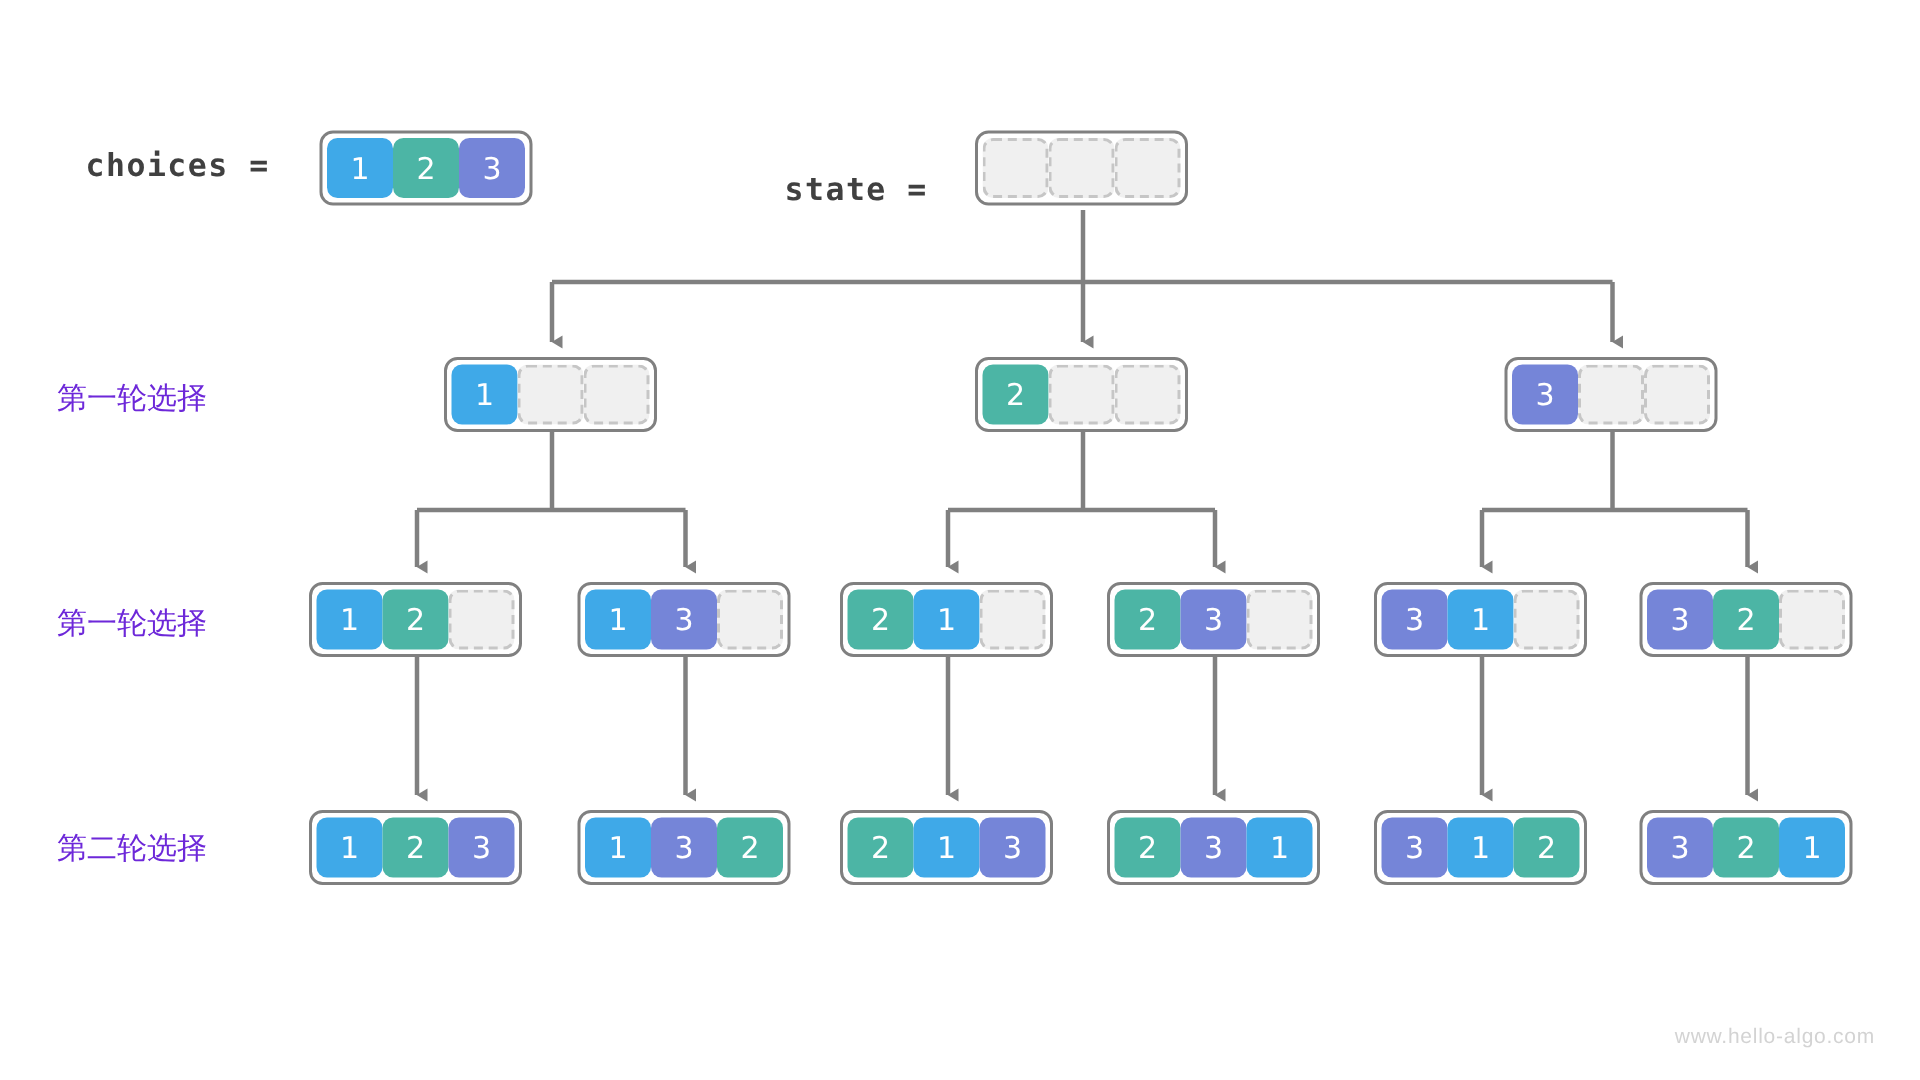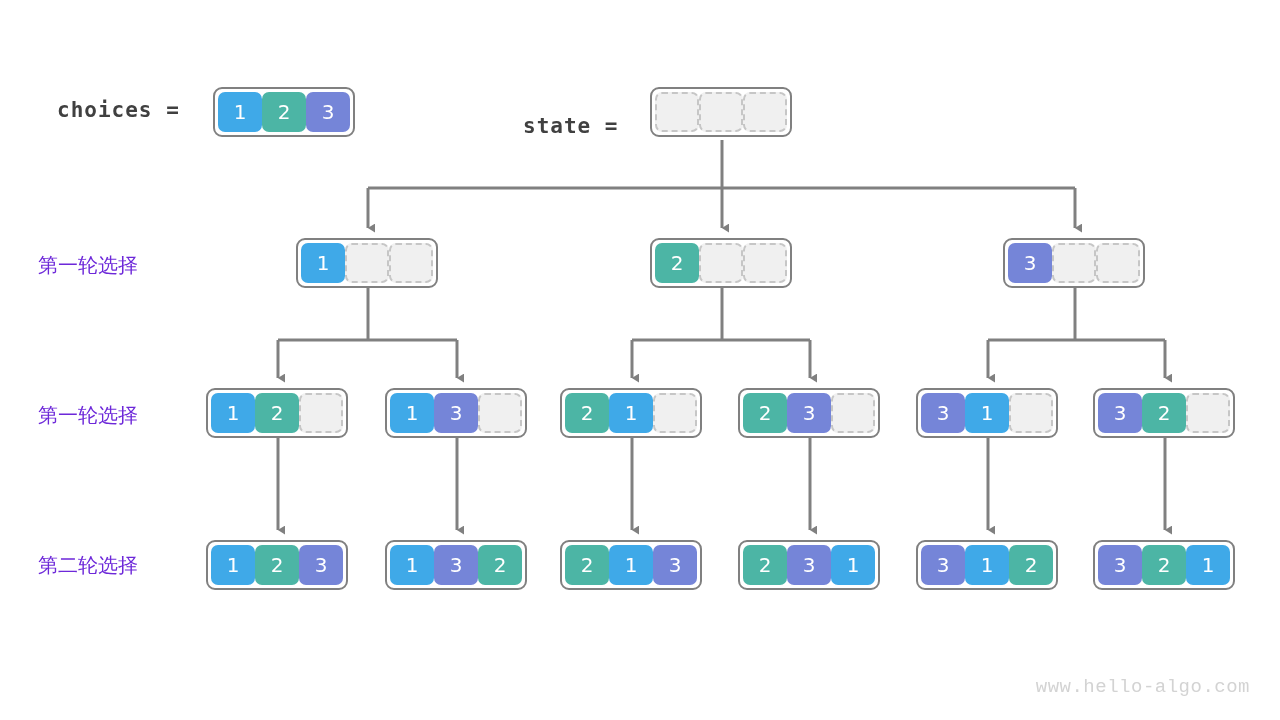--- a/index.html
+++ b/index.html
@@ -29,22 +29,22 @@
   .row-label{
     position:absolute;
     font-family:"DejaVu Sans","Liberation Sans",sans-serif;
     font-size:20px;
     color:#6d28d9;
     white-space:nowrap;
   }
   .watermark{
     position:absolute;
     right:30px;bottom:22px;
-    font-family:Liberation Mono, monospace;
-    font-size:19px;
+    font-family:Liberation Sans, sans-serif;
+    font-size:14px;
     color:#d3d3d3;
     letter-spacing:.5px;
     white-space:nowrap;
   }
 
   
   .arr{
     position:absolute;
     box-sizing:border-box;
     border:2.5px solid #808080;

